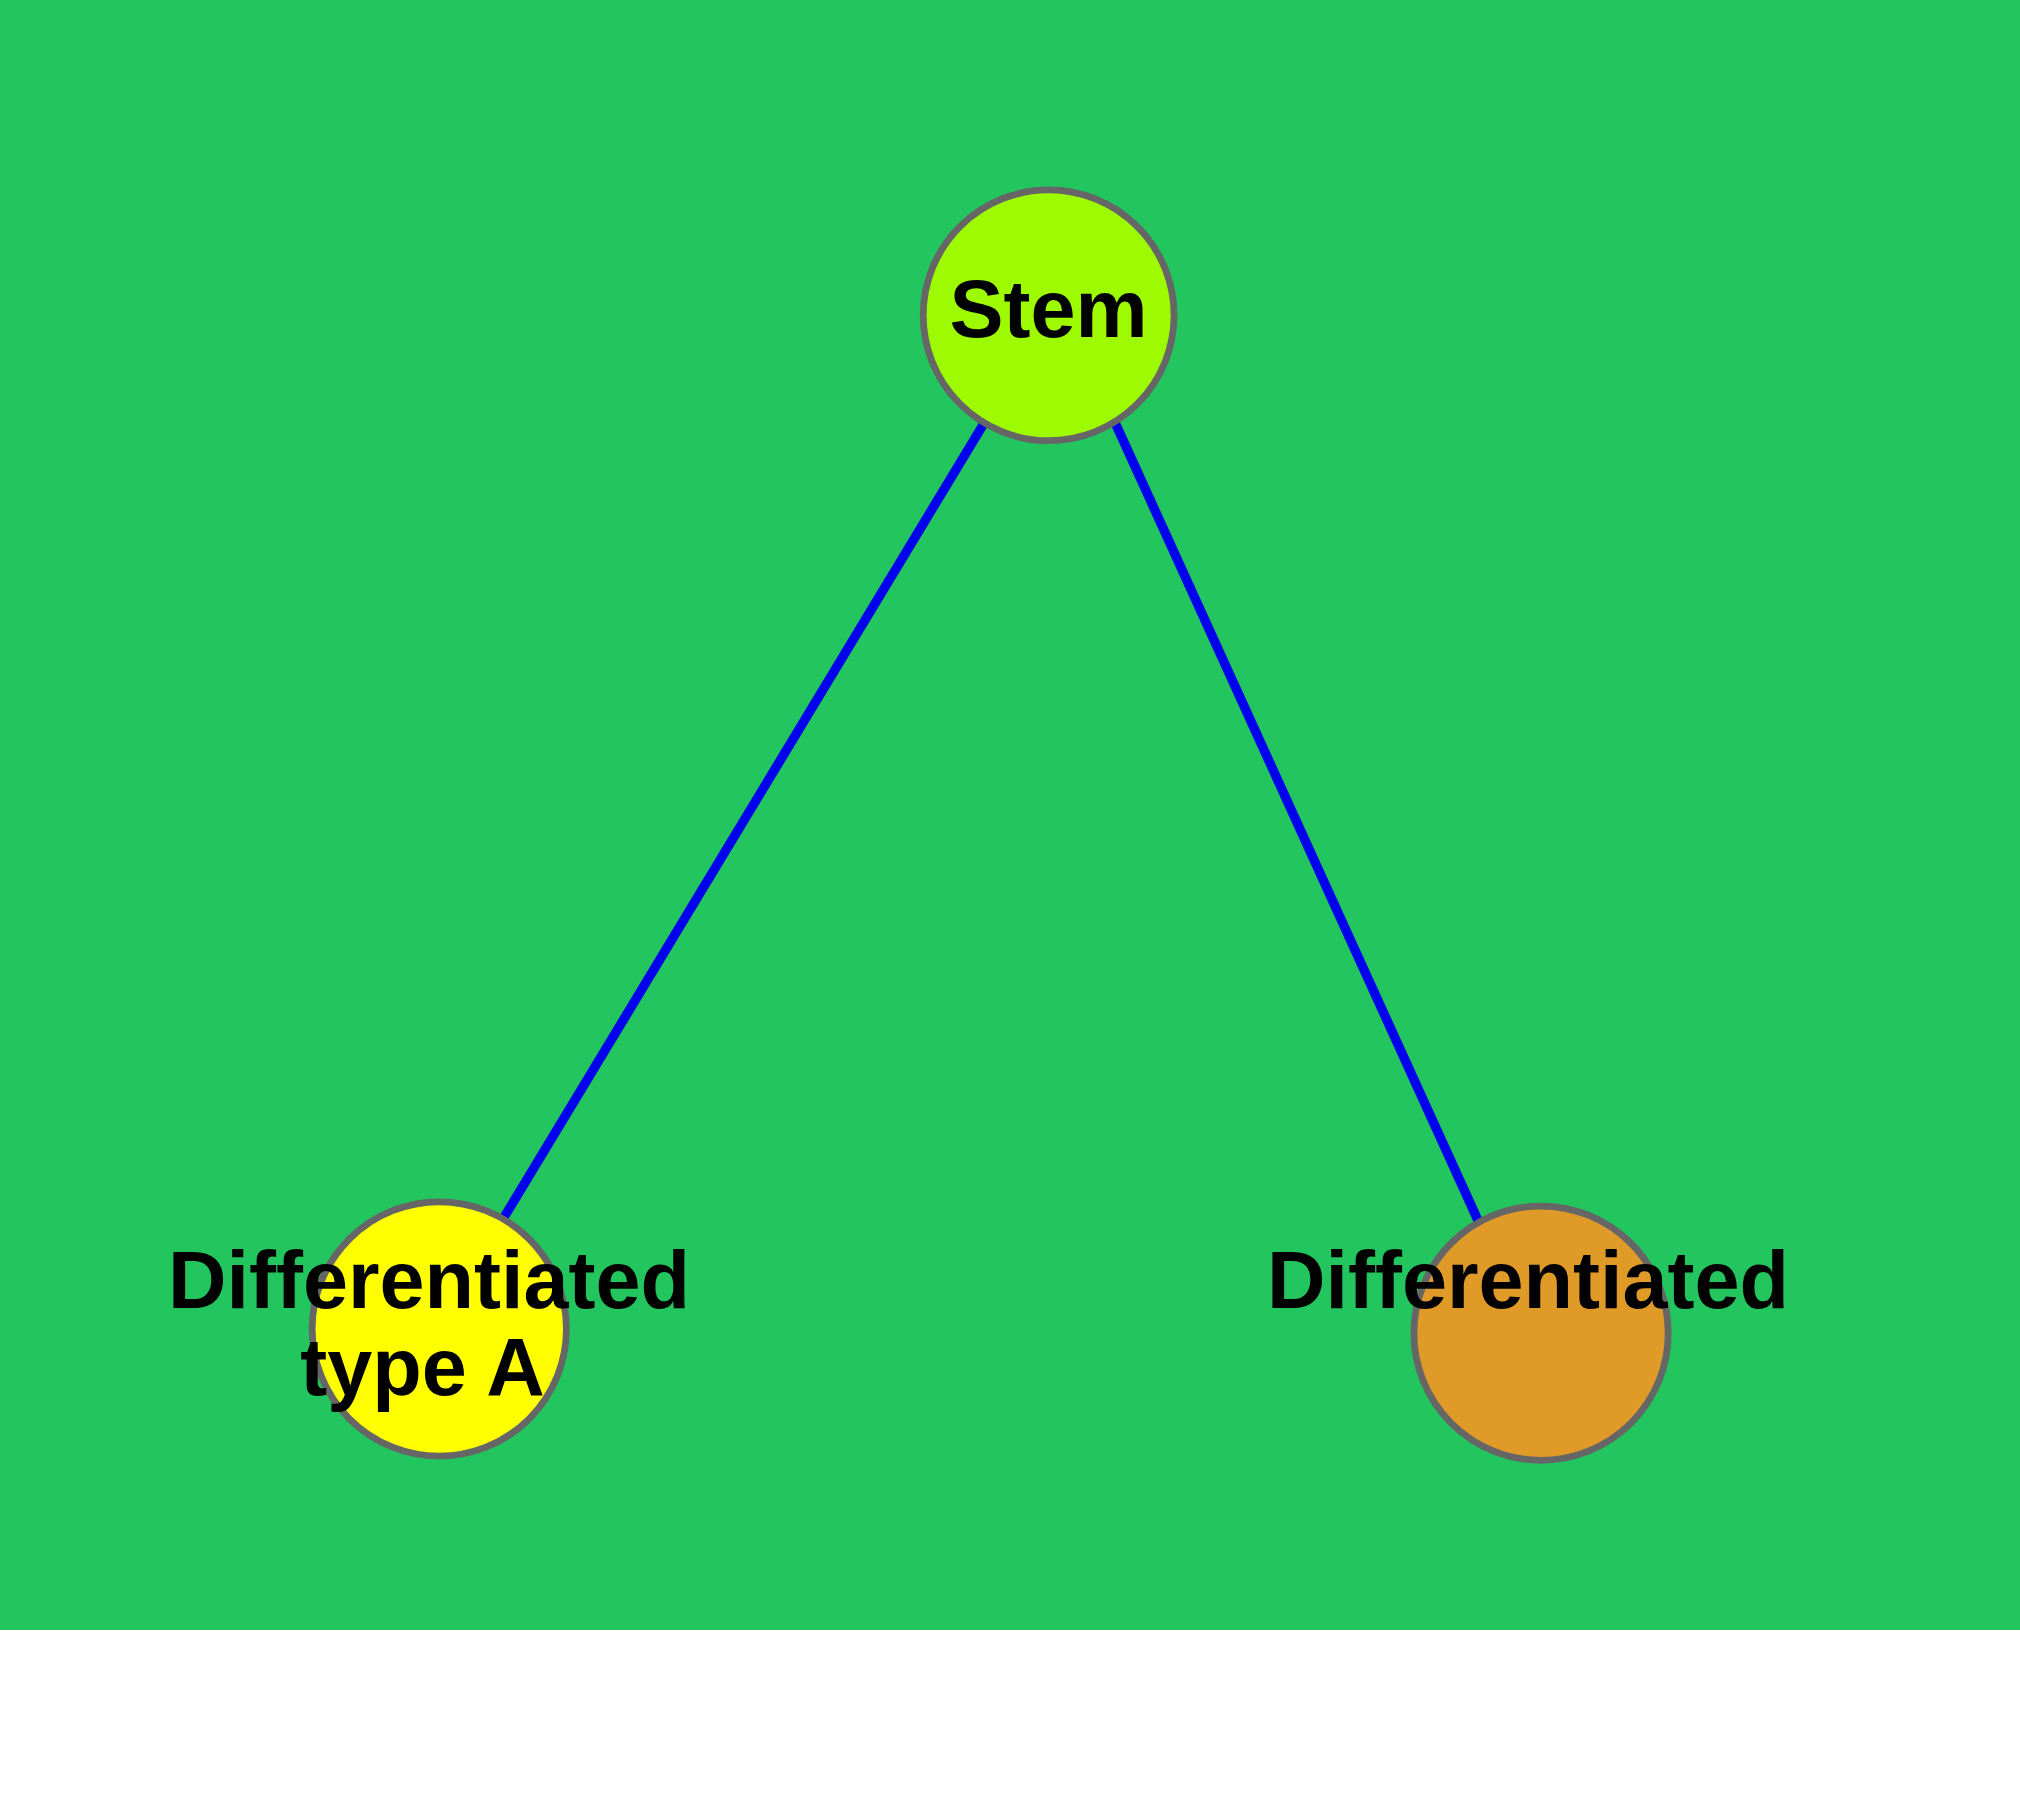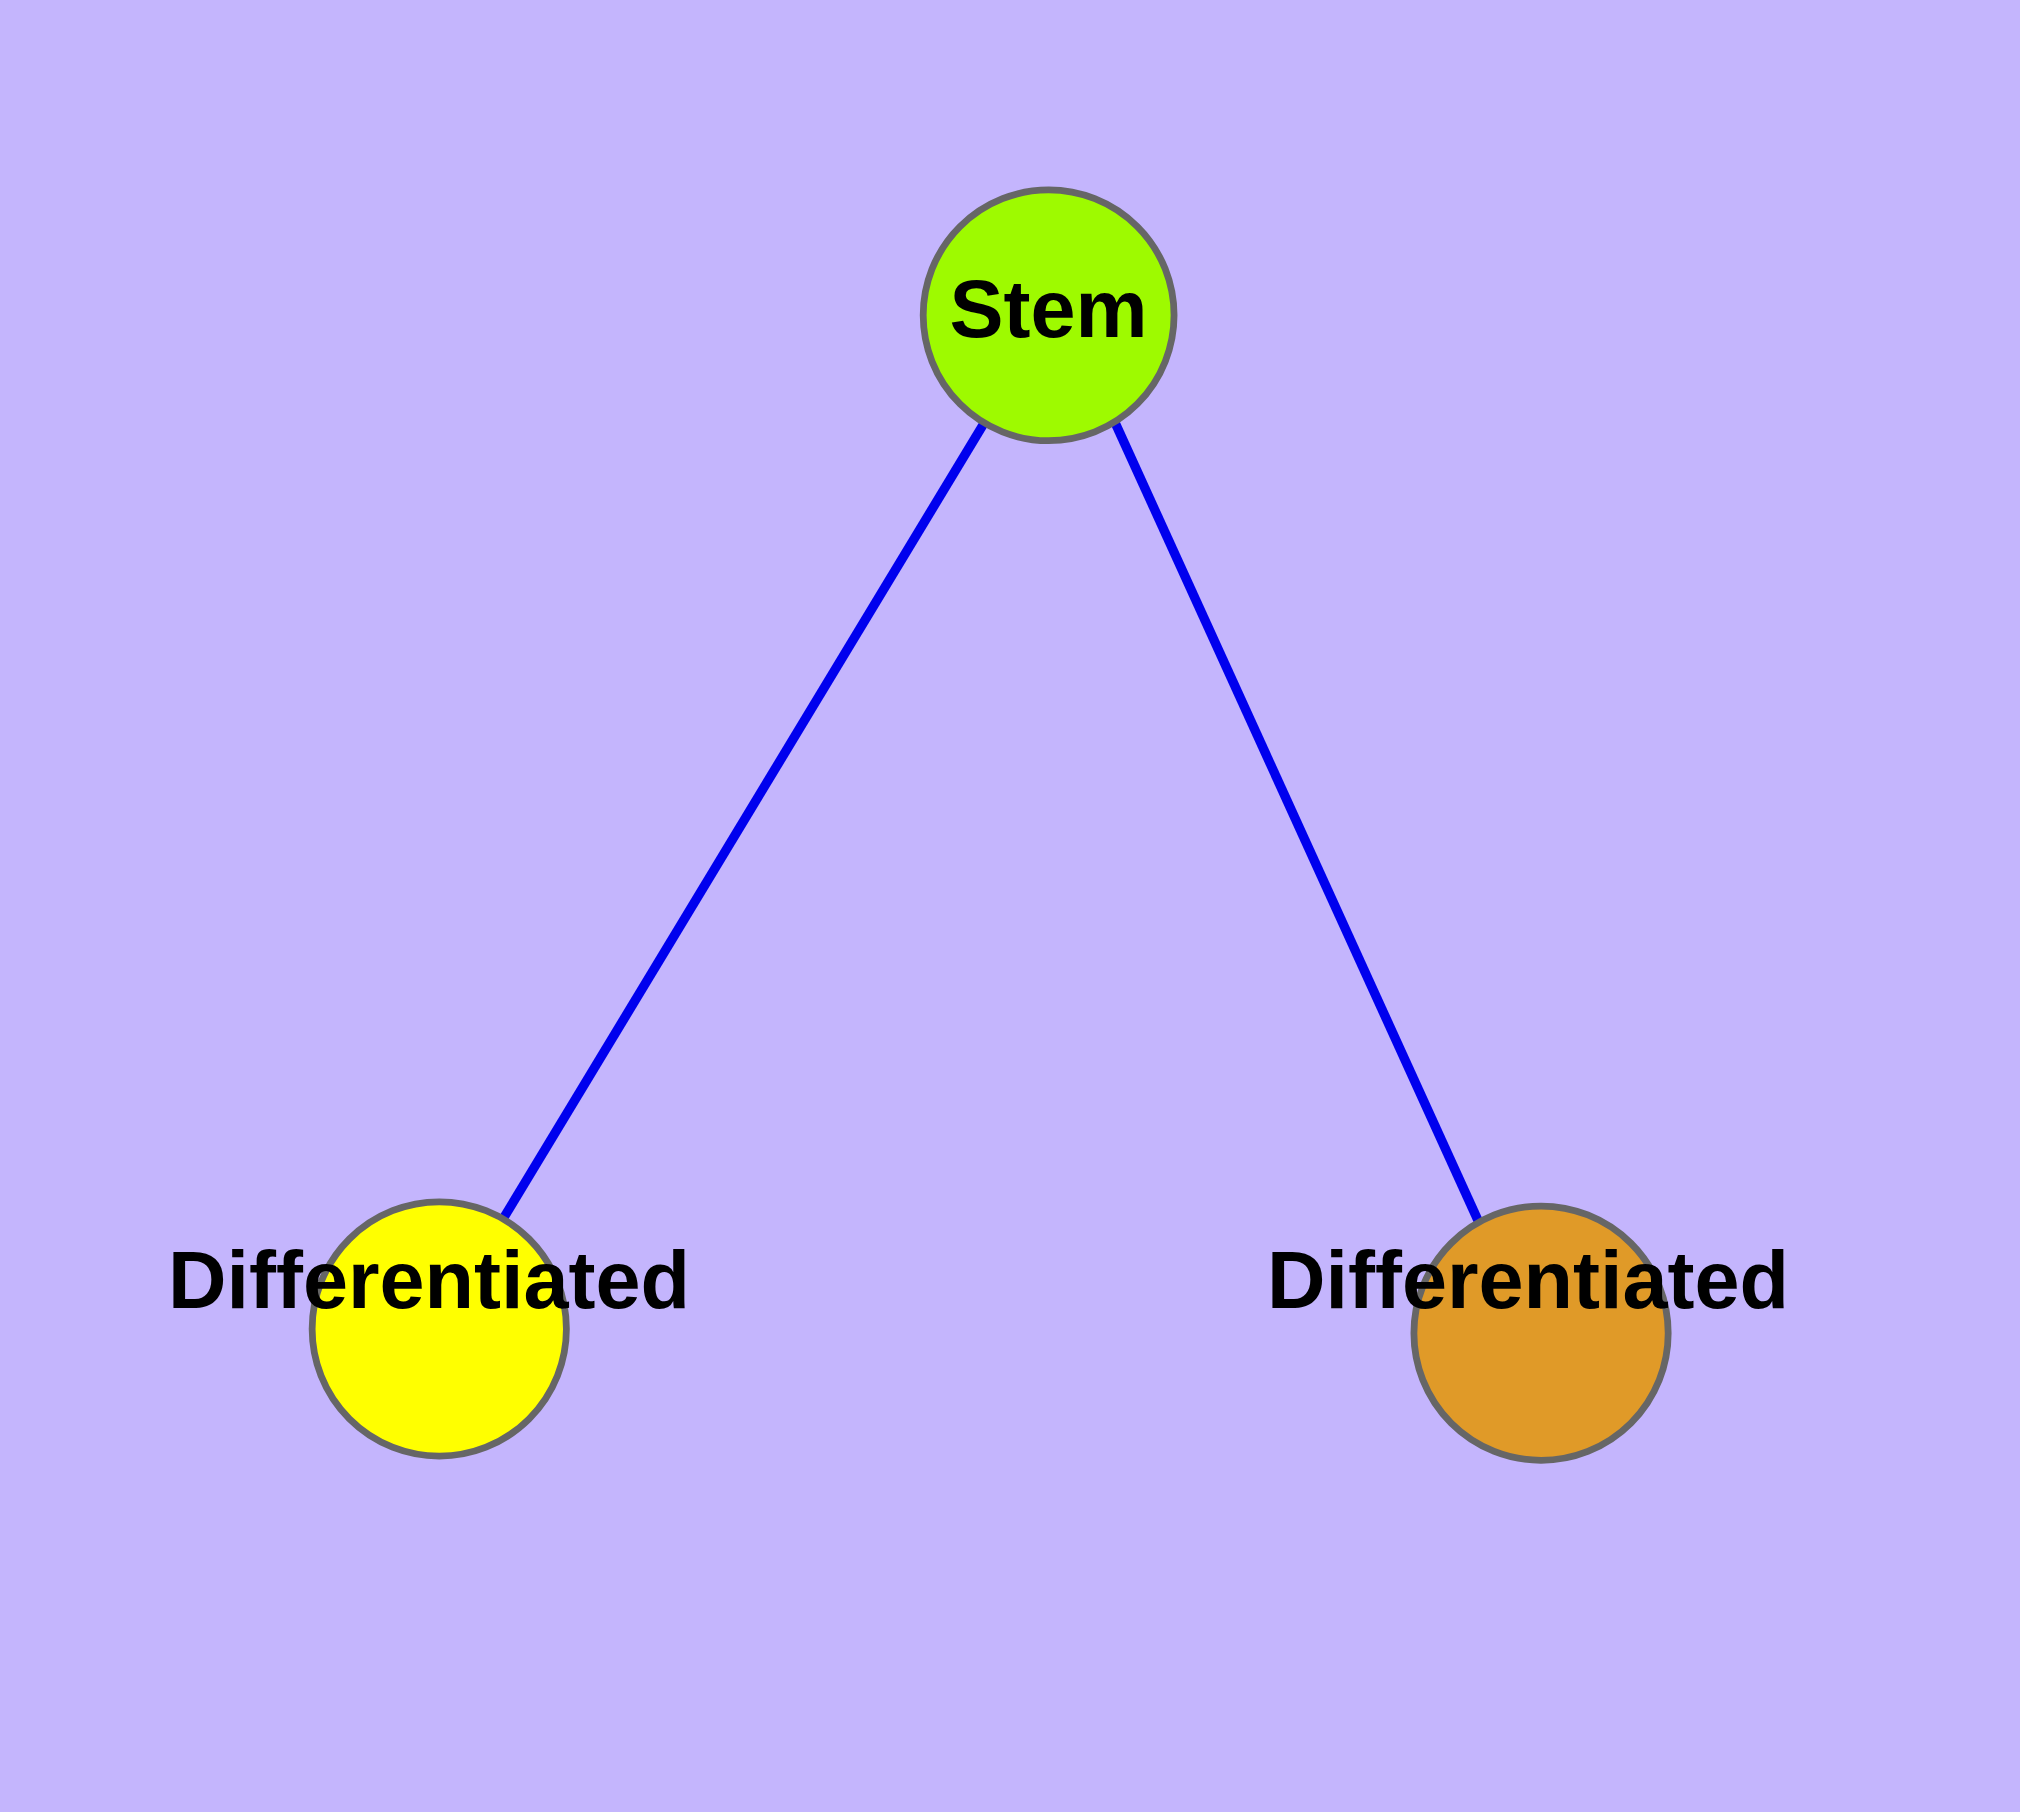--- a/index.html
+++ b/index.html
@@ -8,22 +8,22 @@
   }
   body {
     width: 2021px;
     height: 1812px;
     overflow: hidden;
     font-family: "Liberation Sans", sans-serif;
   }
   #diagram-root {
     position: relative;
     width: 2021px;
-    height: 1812px;
-    background: #c4b5fd;
+    height: 1630px;
+    background: #22c55e;
   }
   #graph-svg {
     position: absolute;
     top: 0;
     left: 0;
     width: 2021px;
     height: 1812px;
     display: block;
   }
   .node-circle {
@@ -78,18 +78,18 @@
 
     <g>
       <circle class="node-circle" cx="1237" cy="372" r="148" fill="#9efa00"></circle>
       <circle class="node-circle" cx="518" cy="1568" r="150" fill="#ffff00"></circle>
       <circle class="node-circle" cx="1818" cy="1573" r="150" fill="#e09a28"></circle>
     </g>
   </svg>
 
   <div class="node-label" id="label-stem">Stem</div>
 
-  <div class="node-label" id="label-type-a"><span>Differentiated</span><br></div>
+  <div class="node-label" id="label-type-a"><span>Differentiated</span><br><span>type A</span></div>
 
   <div class="node-label" id="label-type-b"><span>Differentiated</span><br></div>
 
 </div>
 
 
 </body></html>

